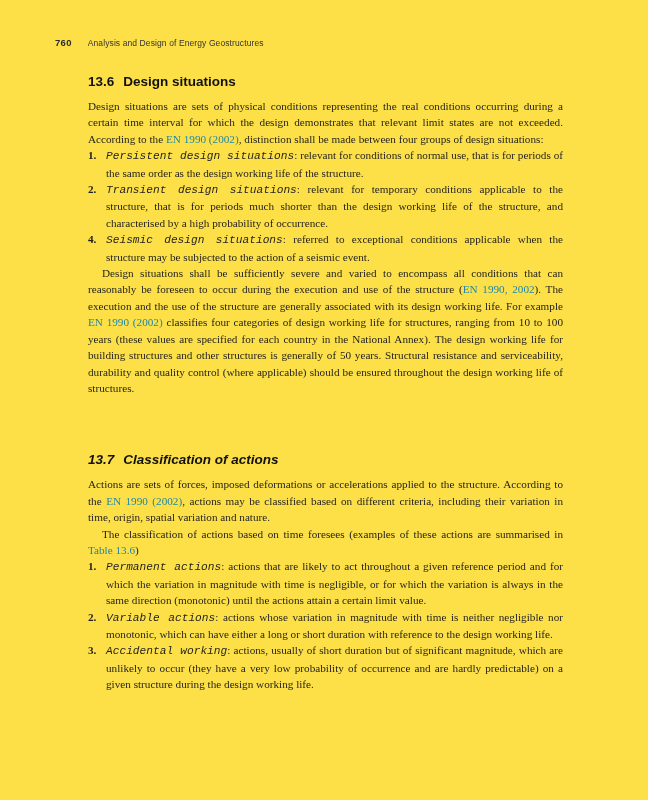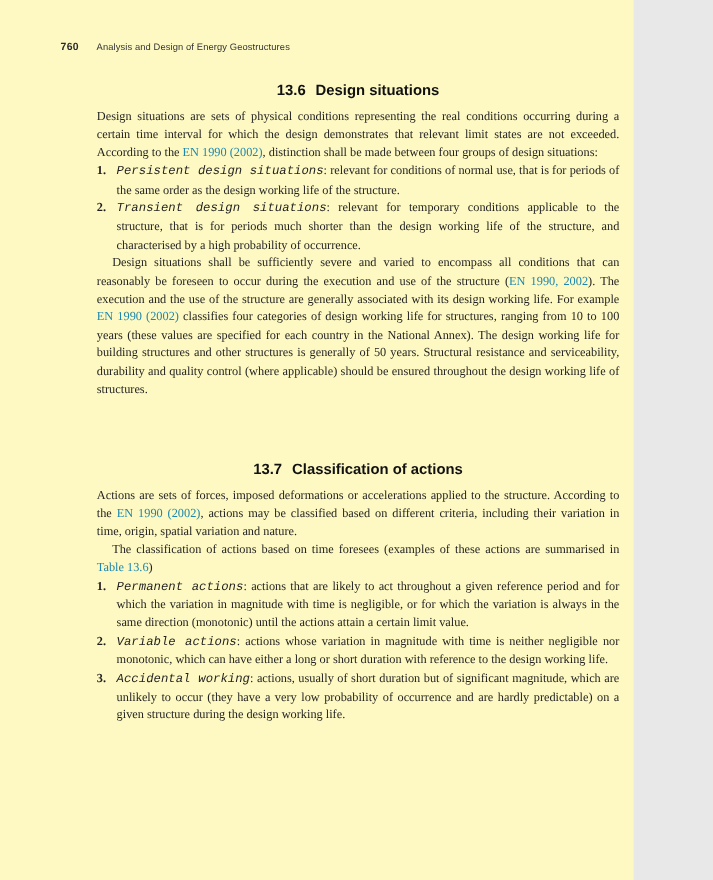--- a/index.html
+++ b/index.html
@@ -1,20 +1,20 @@
 <!DOCTYPE html>
 <html lang="en"><head>
 <meta charset="utf-8">
 <style>
   html, body { margin: 0; padding: 0; background: #e8e8e8; }
   .page {
     position: relative;
-    width: 576px;
+    width: 648px;
     height: 800px;
-    background: #fef9c3;
+    background: #fde047;
     overflow: hidden;
     color: #1f1f1f;
   }
   .running-head {
     position: absolute;
     top: 37px;
     left: 55px;
     right: 55px;
     display: flex;
     align-items: baseline;
@@ -39,24 +39,24 @@
     line-height: 16.4px;
     text-align: justify;
   }
   .sec-heading {
     font-family: "Liberation Sans", sans-serif;
     font-weight: bold;
     font-size: 13.5px;
     line-height: 16px;
     color: #111111;
     margin: 6px 0 8px 0;
-    text-align: center;
+    text-align: left;
   }
   .sec-heading .sec-num { margin-right: 9px; }
-  .sec-heading.second { margin-top: 56px; }
+  .sec-heading.second { margin-top: 56px; font-style: italic; }
   p.para { margin: 0; }
   p.para.indent { text-indent: 14px; }
   ol.numlist {
     list-style: none;
     margin: 0;
     padding: 0;
   }
   ol.numlist li {
     padding-left: 18px;
     text-indent: -18px;
@@ -86,20 +86,21 @@
 
   <main class="content">
 
     <h2 class="sec-heading"><span class="sec-num">13.6</span><span class="sec-title">Design situations</span></h2>
 
     <p class="para"><span>Design situations are sets of physical conditions representing the real conditions occurring during a certain time interval for which the design demonstrates that relevant limit states are not exceeded. According to the </span><a class="cite" style="color: rgb(30, 135, 173);">EN 1990 (2002)</a><span>, distinction shall be made between four groups of design situations:</span></p>
 
     <ol class="numlist">
       <li><span class="num">1.</span><span class="term">Persistent design situations</span><span>: relevant for conditions of normal use, that is for periods of the same order as the design working life of the structure.</span></li>
       <li><span class="num">2.</span><span class="term">Transient design situations</span><span>: relevant for temporary conditions applicable to the structure, that is for periods much shorter than the design working life of the structure, and characterised by a high probability of occurrence.</span></li>
+      <li><span class="num">4.</span><span class="term">Seismic design situations</span><span>: referred to exceptional conditions applicable when the structure may be subjected to the action of a seismic event.</span></li>
     </ol>
 
     <p class="para indent"><span>Design situations shall be sufficiently severe and varied to encompass all conditions that can reasonably be foreseen to occur during the execution and use of the structure (</span><a class="cite" style="color: rgb(30, 135, 173);">EN 1990, 2002</a><span>). The execution and the use of the structure are generally associated with its design working life. For example </span><a class="cite" style="color: rgb(30, 135, 173);">EN 1990 (2002)</a><span> classifies four categories of design working life for structures, ranging from 10 to 100 years (these values are specified for each country in the National Annex). The design working life for building structures and other structures is generally of 50 years. Structural resistance and serviceability, durability and quality control (where applicable) should be ensured throughout the design working life of structures.</span></p>
 
     <h2 class="sec-heading second"><span class="sec-num">13.7</span><span class="sec-title">Classification of actions</span></h2>
 
     <p class="para"><span>Actions are sets of forces, imposed deformations or accelerations applied to the structure. According to the </span><a class="cite" style="color: rgb(30, 135, 173);">EN 1990 (2002)</a><span>, actions may be classified based on different criteria, including their variation in time, origin, spatial variation and nature.</span></p>
 
     <p class="para indent"><span>The classification of actions based on time foresees (examples of these actions are summarised in </span><a class="cite" style="color: rgb(30, 135, 173);">Table 13.6</a><span>)</span></p>
 

